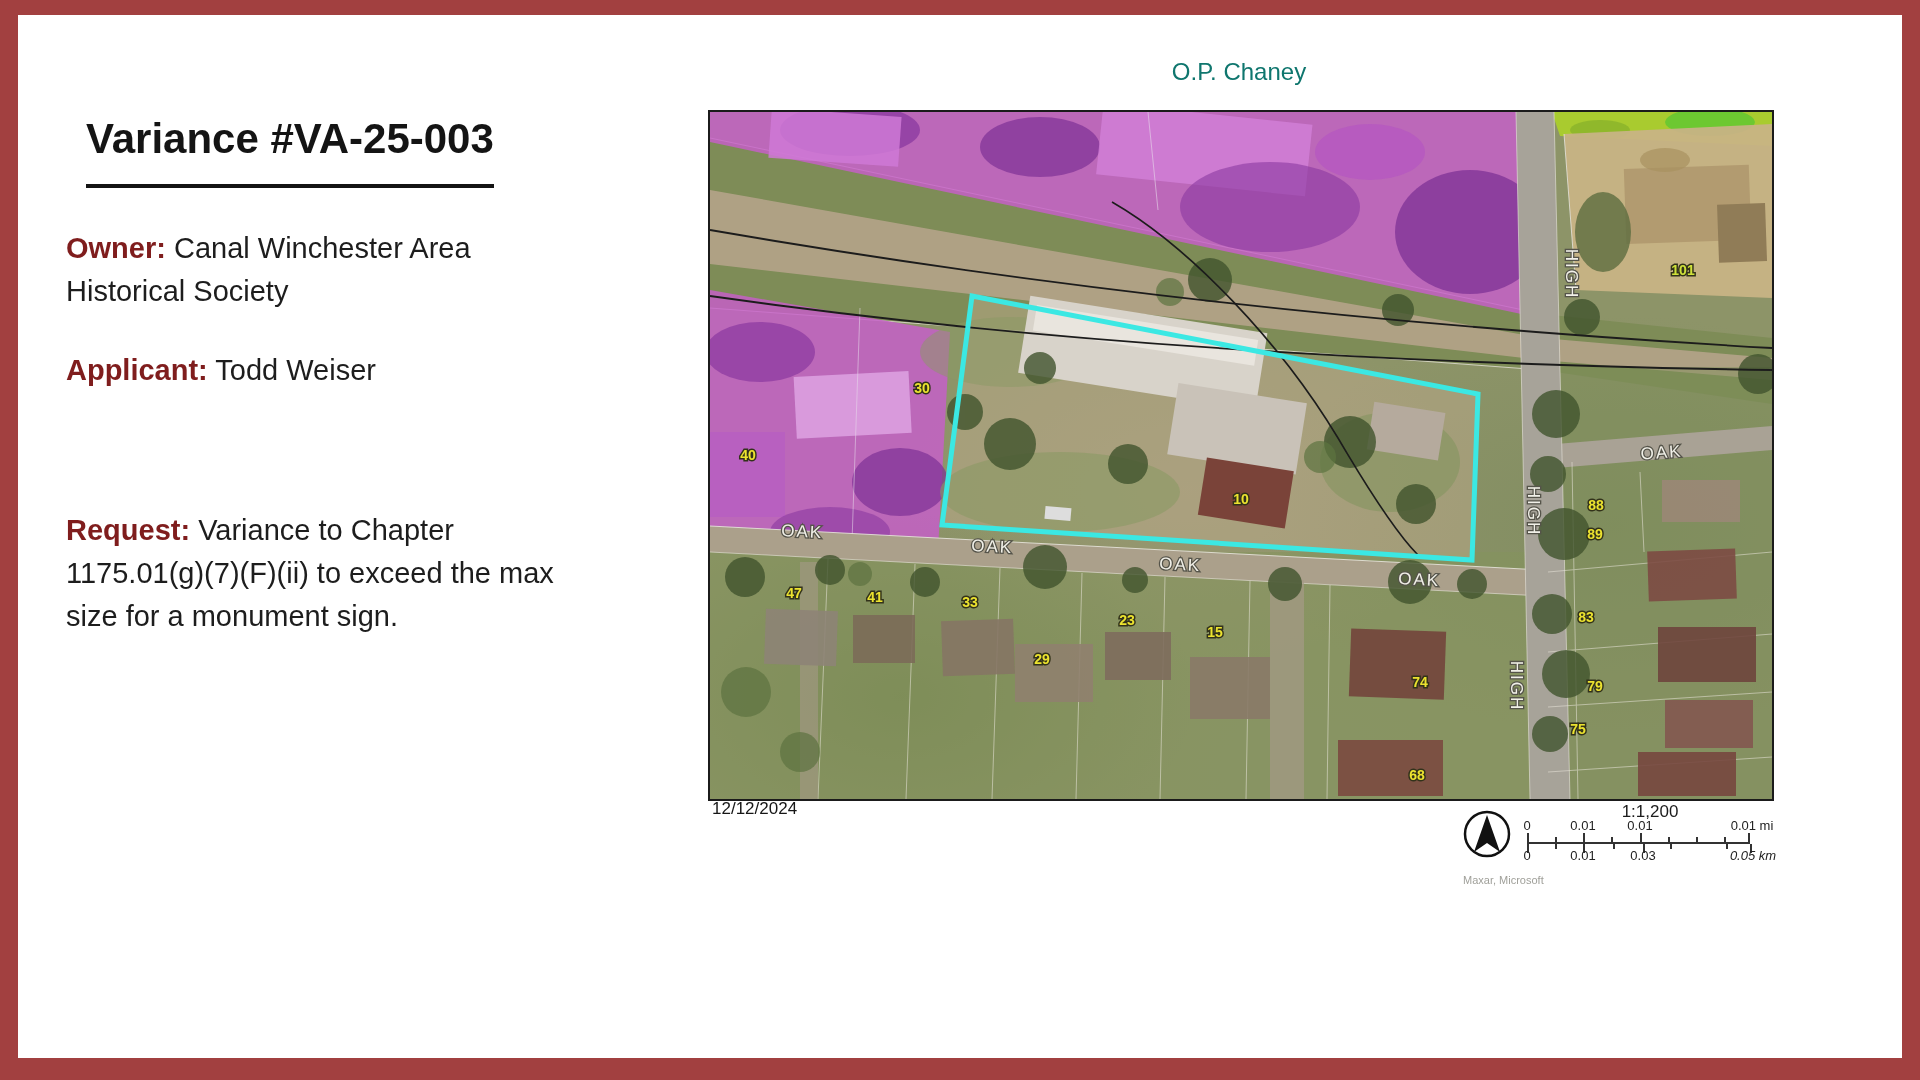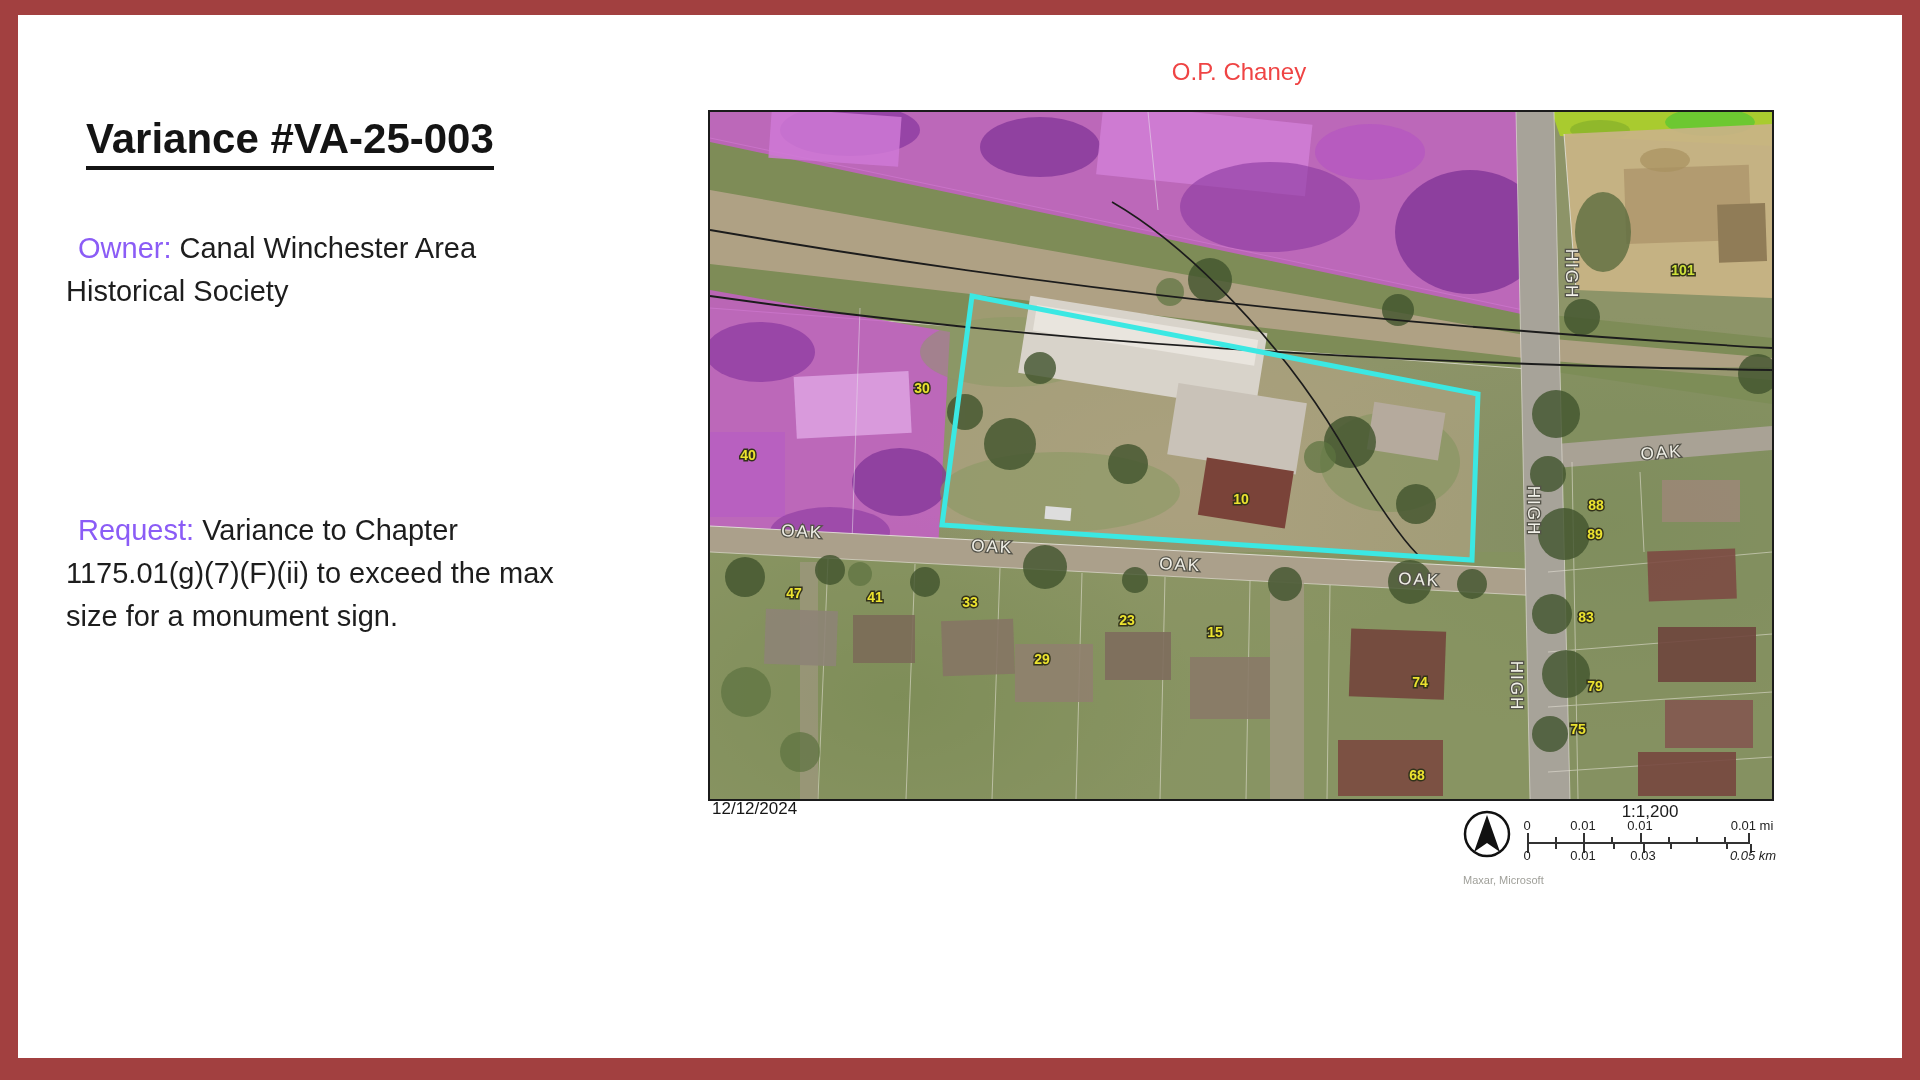--- a/index.html
+++ b/index.html
@@ -1,26 +1,26 @@
 <!DOCTYPE html>
 <html><head>
 <meta charset="utf-8">
 <style>
   html,body{margin:0;padding:0;}
   body{width:1920px;height:1080px;font-family:"Liberation Sans",sans-serif;}
   .slide{position:relative;width:1920px;height:1080px;background:#A24040;overflow:hidden;}
   .content{position:absolute;left:18px;top:15px;right:18px;bottom:22px;background:#ffffff;}
   
   .title{position:absolute;left:68px;top:72px;font-size:42px;font-weight:bold;color:#141414;letter-spacing:0px;}
-  .title span{display:inline-block;border-bottom:4px solid #141414;padding-bottom:3px;text-align:right;}
+  .title span{display:inline-block;border-bottom:4px solid #141414;padding-bottom:21px;text-align:right;}
   .field{position:absolute;left:48px;width:488px;font-size:29px;line-height:43px;color:#1d1d1d;}
-  .field b{font-weight:normal;color:#8b5cf6;margin-left:12px;}
+  .field b{font-weight:bold;color:#7f1d1d;}
   .f0{top:183px;} .f1{top:305px;} .f2{top:383px;} .f3{top:465px;}
   
-  .map-title{position:absolute;left:1121px;top:43px;width:200px;text-align:center;font-size:24px;color:#ef4444;}
+  .map-title{position:absolute;left:1121px;top:43px;width:200px;text-align:center;font-size:24px;color:#0f766e;}
   .map{position:absolute;left:690px;top:95px;width:1062px;height:687px;border:2px solid #1b1b1b;box-sizing:content-box;overflow:hidden;
        background:
         radial-gradient(420px 260px at 18% 85%, rgba(105,125,70,.55), transparent 70%),
         radial-gradient(300px 200px at 55% 95%, rgba(140,150,110,.5), transparent 70%),
         radial-gradient(500px 300px at 85% 60%, rgba(120,135,92,.5), transparent 70%),
         radial-gradient(400px 250px at 45% 55%, rgba(165,155,125,.45), transparent 70%),
         #8d9468;}
   .map svg{position:absolute;left:0;top:0;width:100%;height:100%;display:block;}
   .pnum{font-family:"Liberation Sans",sans-serif;font-size:14px;font-weight:bold;fill:#ece32f;stroke:#32321a;stroke-width:3px;paint-order:stroke;}
   .pnum-green{fill:#cfe23a;}
@@ -38,20 +38,21 @@
 </style>
 </head>
 <body>
 
 <div class="slide">
   <div class="content">
 
     <h1 class="title"><span>Variance #VA-25-003</span></h1>
 
     <p class="field f0"><b>Owner:</b> <span>Canal Winchester Area Historical Society</span></p>
+    <p class="field f1"><b>Applicant:</b> <span>Todd Weiser</span></p>
     <p class="field f3"><b>Request:</b> <span>Variance to Chapter 1175.01(g)(7)(F)(ii) to exceed the max size for a monument sign.</span></p>
 
     <div class="map-title">O.P. Chaney</div>
 
     <div class="map">
       <svg viewBox="0 0 1062 687" preserveAspectRatio="none">
 
         <g>
           <polygon points="0,26 832,202 1062,226 1062,292 832,258 0,196" fill="#7e8c57"></polygon>
           <polygon points="0,78 832,226 1062,246 1062,268 832,248 0,152" fill="#b2a287" opacity="0.95"></polygon>

